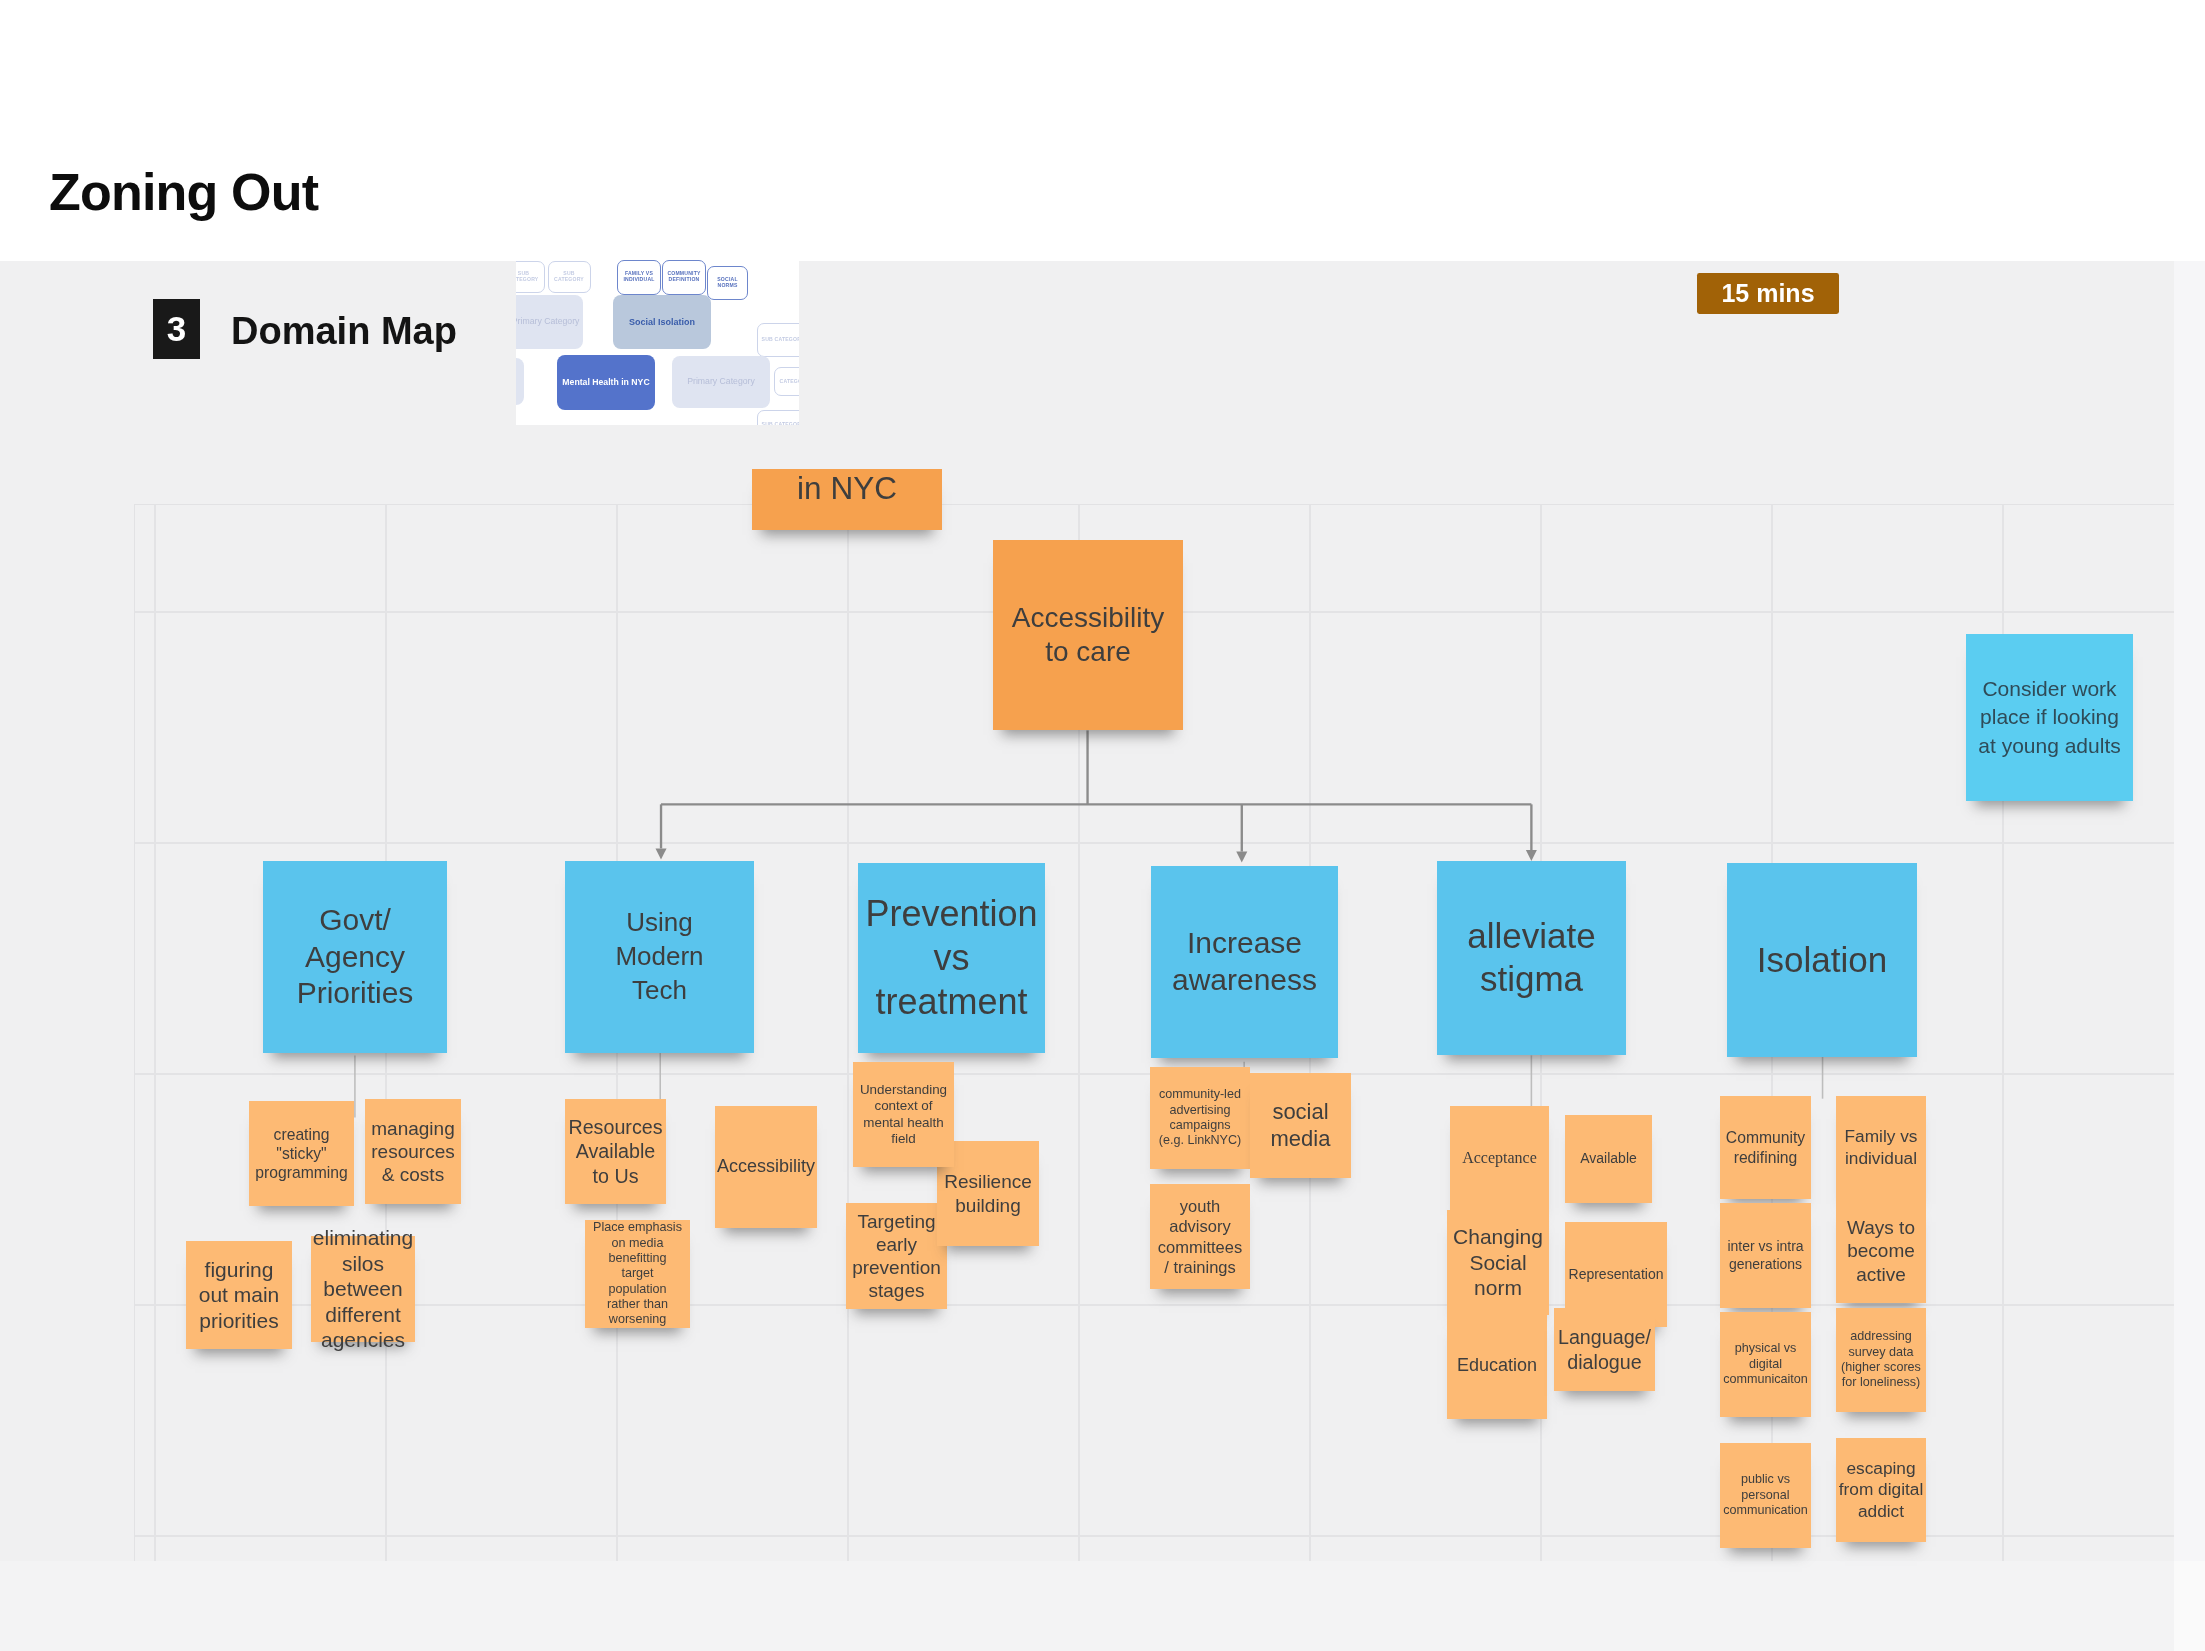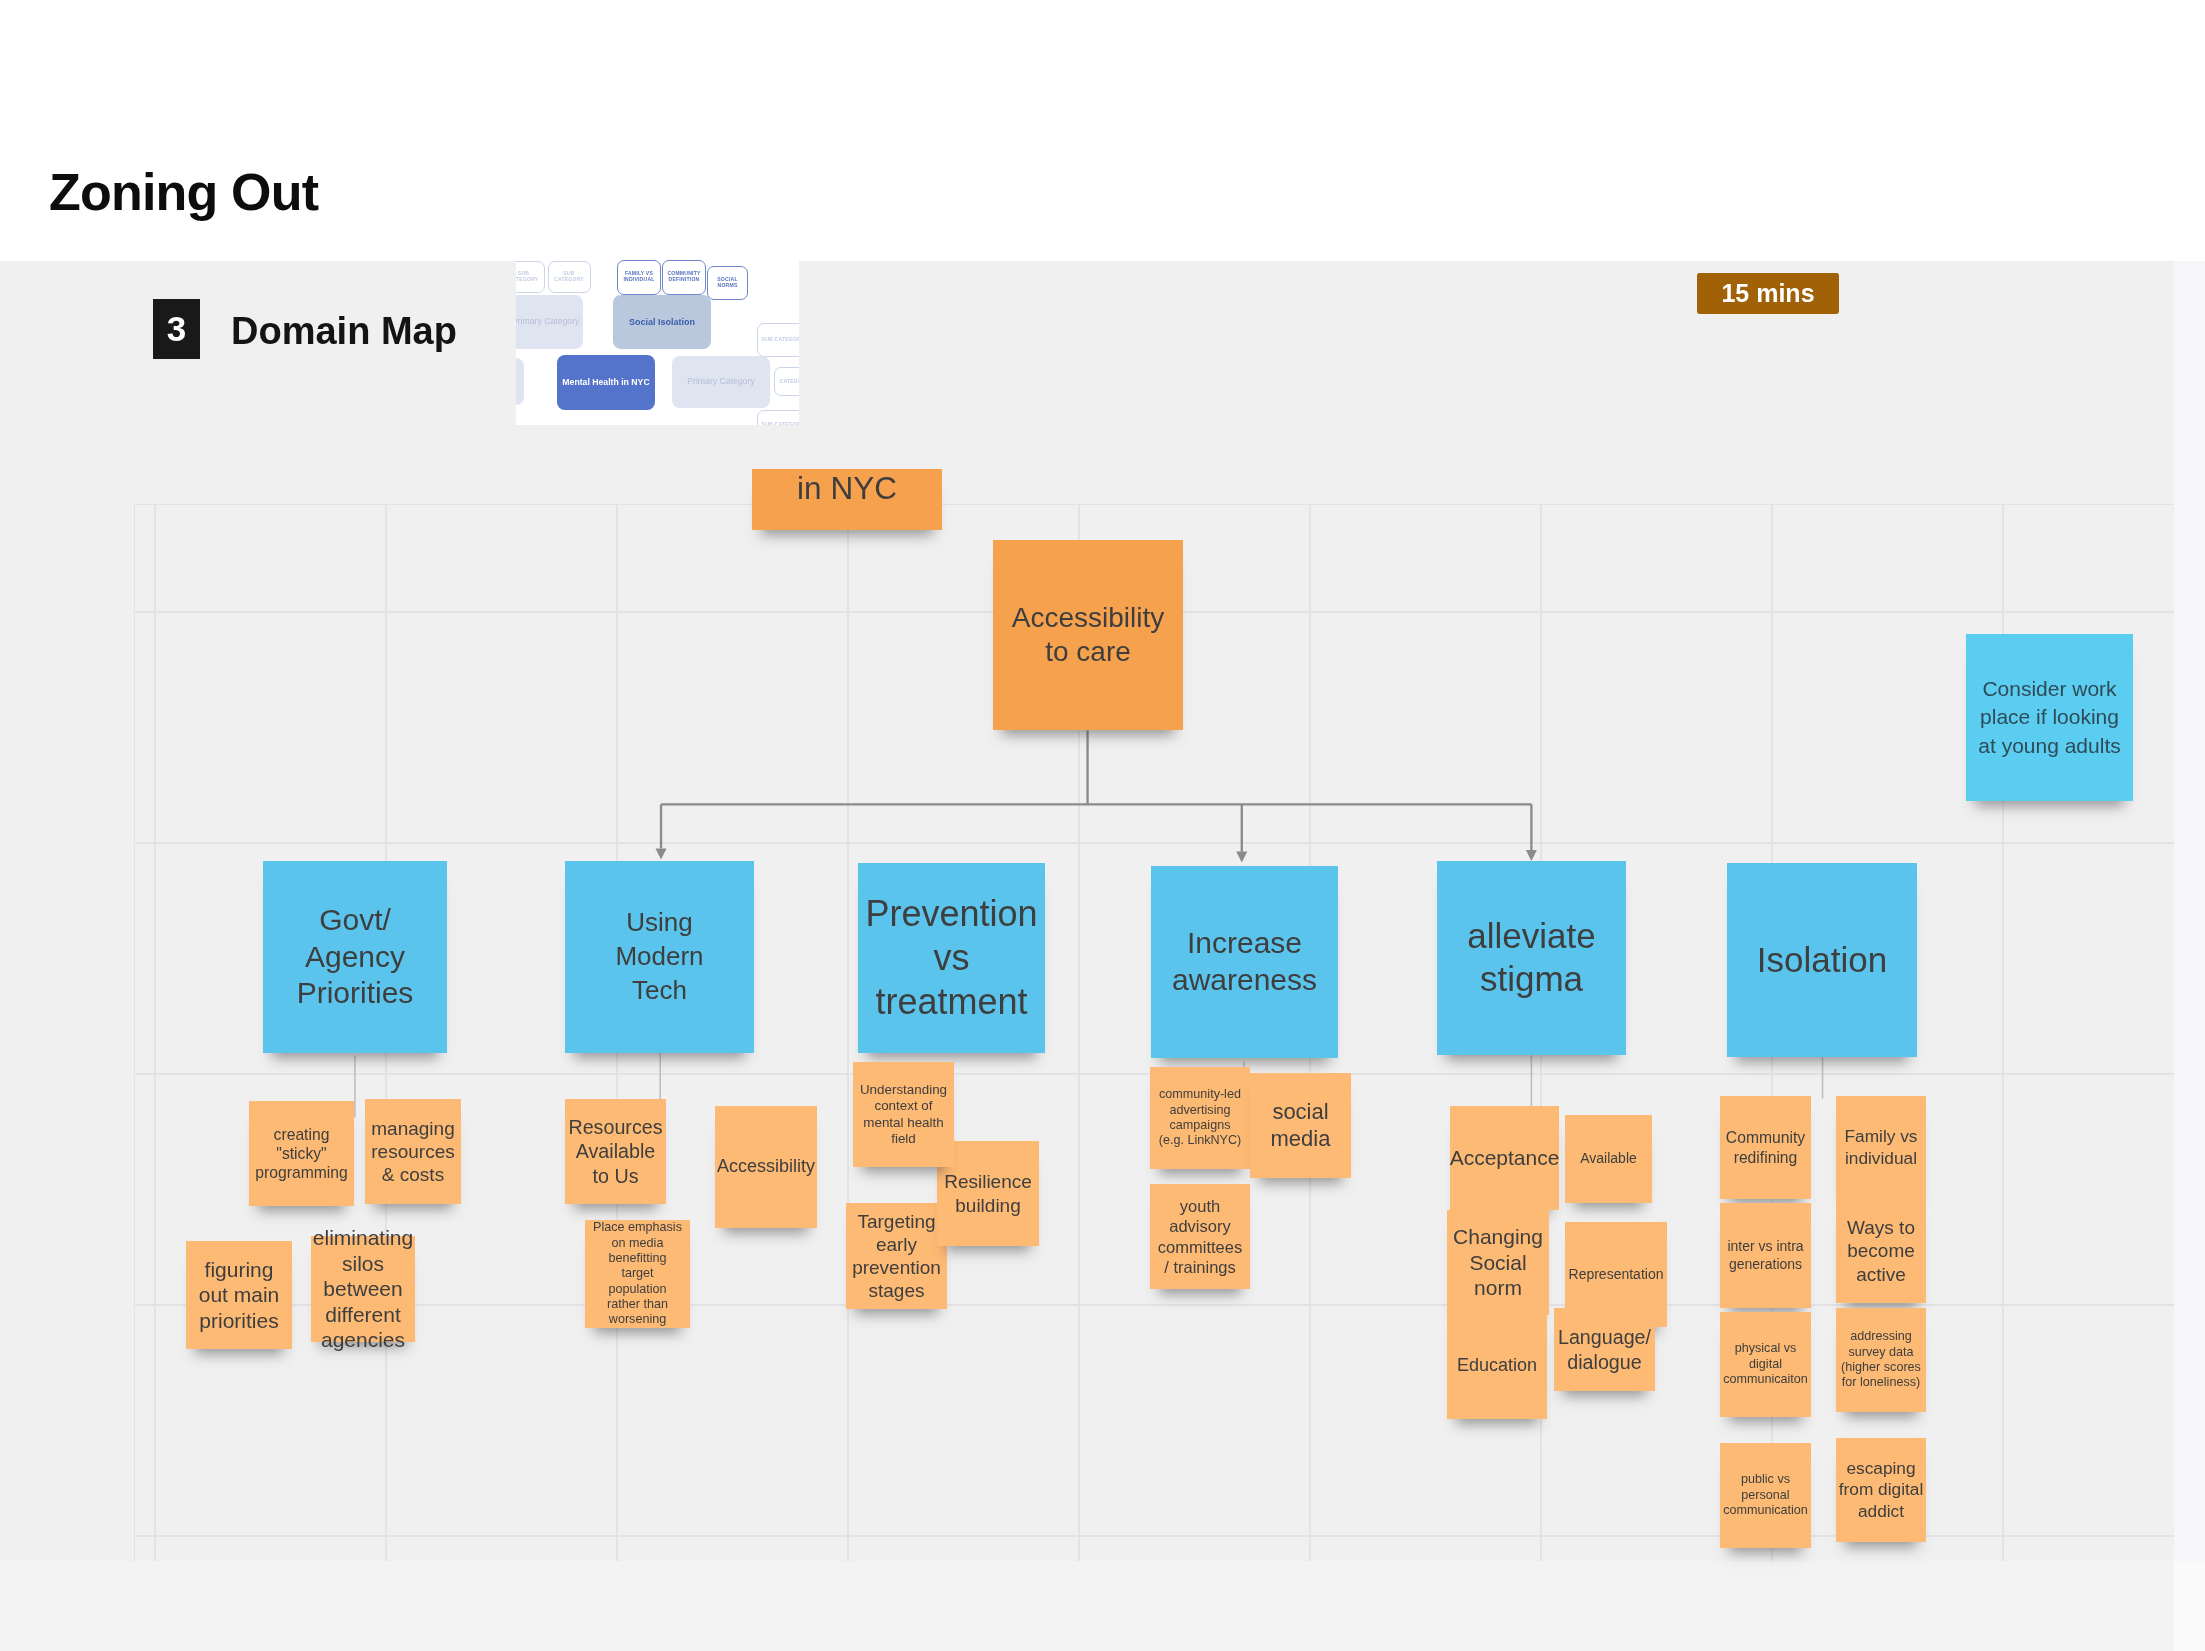--- a/index.html
+++ b/index.html
@@ -130,21 +130,21 @@
 <div class="note yellow" style="left:585px;top:1220px;width:105px;height:108px;font-size:12.6px;padding:0 6.3px;box-sizing:border-box;">Place emphasis on media benefitting target population rather than worsening</div>
 
 <div class="note yellow" style="left:846px;top:1203px;width:101px;height:106px;font-size:19px;padding:0 6.3px;box-sizing:border-box;">Targeting early prevention stages</div>
 <div class="note yellow" style="left:937px;top:1141px;width:102px;height:105px;font-size:19px;padding:0 9.4px;box-sizing:border-box;">Resilience building</div>
 <div class="note yellow" style="left:853px;top:1062px;width:101px;height:105px;font-size:13.4px;padding:0 7.9px;box-sizing:border-box;">Understanding context of mental health field</div>
 
 <div class="note yellow" style="left:1150px;top:1067px;width:100px;height:102px;font-size:12.6px;padding:0 7.9px;box-sizing:border-box;">community-led advertising campaigns (e.g. LinkNYC)</div>
 <div class="note yellow" style="left:1250px;top:1073px;width:101px;height:105px;font-size:22px;">social media</div>
 <div class="note yellow" style="left:1150px;top:1184px;width:100px;height:105px;font-size:16.5px;padding:0 4.7px;box-sizing:border-box;">youth advisory committees / trainings</div>
 
-<div class="note yellow" style="left:1450px;top:1106px;width:109px;height:104px;font-size:21px;">Acceptance</div>
+<div class="note yellow" style="left:1450px;top:1106px;width:99px;height:104px;font-size:16px;font-family:Liberation Serif, serif;">Acceptance</div>
 <div class="note yellow" style="left:1565px;top:1115px;width:87px;height:88px;font-size:14px;">Available</div>
 <div class="note yellow" style="left:1447px;top:1210px;width:102px;height:105px;font-size:21px;padding:0 7.9px;box-sizing:border-box;">Changing Social norm</div>
 <div class="note yellow" style="left:1565px;top:1222px;width:102px;height:105px;font-size:14px;">Representation</div>
 <div class="note yellow" style="left:1447px;top:1312px;width:100px;height:107px;font-size:18px;">Education</div>
 <div class="note yellow" style="left:1554px;top:1308px;width:101px;height:83px;font-size:19.7px;">Language/ dialogue</div>
 
 <div class="note yellow" style="left:1720px;top:1096px;width:91px;height:103px;font-size:15.7px;">Community redifining</div>
 <div class="note yellow" style="left:1836px;top:1096px;width:90px;height:103px;font-size:17.3px;">Family vs individual</div>
 <div class="note yellow" style="left:1720px;top:1203px;width:91px;height:105px;font-size:14px;">inter vs intra generations</div>
 <div class="note yellow" style="left:1836px;top:1199px;width:90px;height:104px;font-size:19px;">Ways to become active</div>

